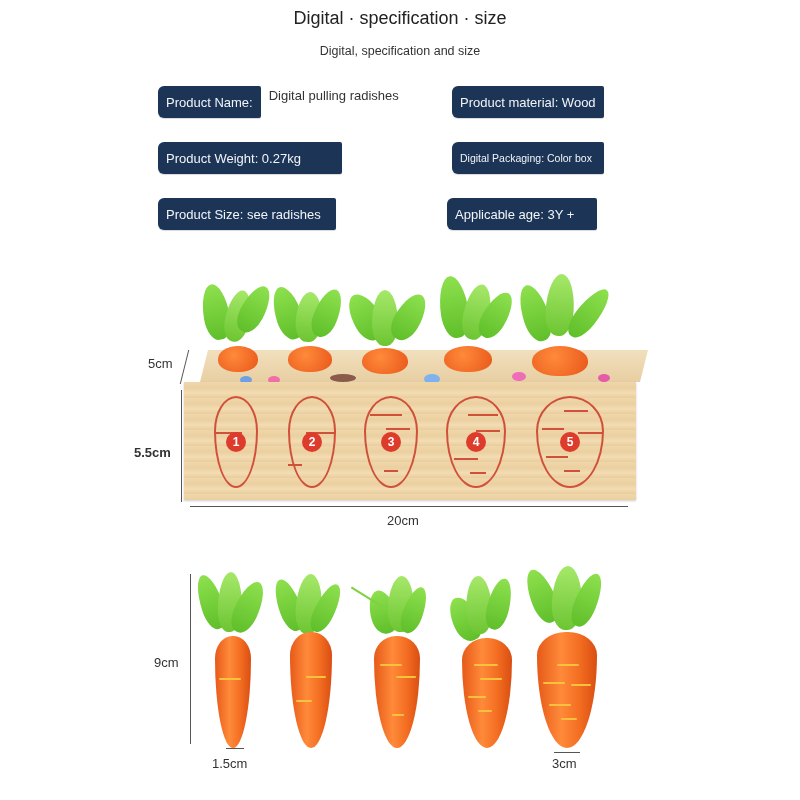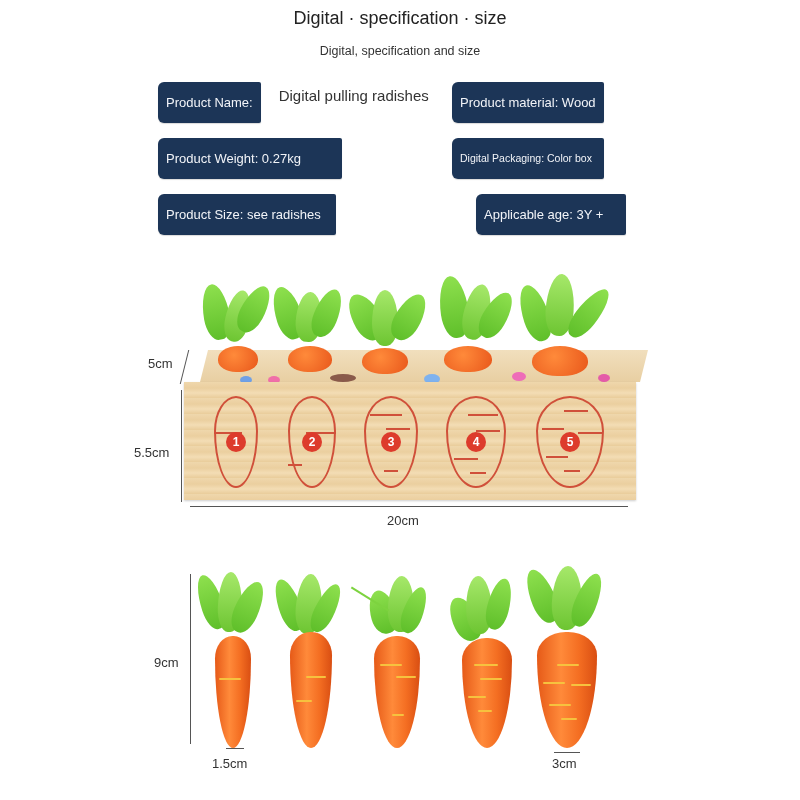--- a/index.html
+++ b/index.html
@@ -5,25 +5,25 @@
   html, body { margin: 0; padding: 0; }
   body {
     width: 800px; height: 800px; background: #ffffff; position: relative; overflow: hidden;
     font-family: "Liberation Sans", "DejaVu Sans", sans-serif;
   }
   .title { position: absolute; left: 0; width: 800px; top: 8px; text-align: center; font-size: 18px; color: #222; }
   .subtitle { position: absolute; left: 0; width: 800px; top: 44px; text-align: center; font-size: 12.5px; color: #333; }
 
   .spec { position: absolute; height: 34px; color: #f2f4f8; font-size: 13px; display: flex; align-items: center; }
   .spec .box {
-    height: 41px; background: #1c3557; display: flex; align-items: center; padding: 0 8px;
+    height: 32px; background: #1c3557; display: flex; align-items: center; padding: 0 8px;
     border-radius: 6px 2px 2px 6px; box-shadow: 0 1px 1px rgba(0,0,0,0.15); white-space: nowrap;
   }
   .spec .box.small { font-size: 10.5px; }
-  .spec .outside { color: #333; font-size: 15px; margin-left: 18px; margin-top: -14px; white-space: nowrap; }
+  .spec .outside { color: #333; font-size: 13px; margin-left: 8px; margin-top: -14px; white-space: nowrap; }
 
   .dim { position: absolute; font-size: 13px; color: #333; }
   .line { position: absolute; background: #555; }
 
   
   .wood-top {
     position: absolute; left: 200px; top: 350px; width: 440px; height: 32px;
     background: linear-gradient(180deg, #f1dfbd, #e8cfa2);
     transform: skewX(-14deg); transform-origin: bottom left;
   }
@@ -75,21 +75,21 @@
 <div class="spec" style="left:158px;top:197px;">
   <div class="box" style="width:162px;">Product Size: see radishes</div>
 </div>
 
 <div class="spec" style="left:452px;top:85px;">
   <div class="box" style="width:136px;">Product material: Wood</div>
 </div>
 <div class="spec" style="left:452px;top:141px;">
   <div class="box small" style="width:136px;">Digital Packaging: Color box</div>
 </div>
-<div class="spec" style="left:476px;top:197px;justify-content:center;">
+<div class="spec" style="left:447px;top:197px;justify-content:center;">
   <div class="box" style="width:134px;">Applicable age: 3Y +</div>
 </div>
 
 <div>
 
   <div class="leaf" style="left:203px;top:284px;width:26px;height:56px;transform:rotate(-10deg);"></div>
   <div class="leaf" style="left:226px;top:290px;width:24px;height:52px;transform:rotate(12deg);background:linear-gradient(180deg,#a6e86a,#6dc532);"></div>
   <div class="leaf" style="left:242px;top:284px;width:24px;height:50px;transform:rotate(28deg);"></div>
 
   <div class="leaf" style="left:275px;top:286px;width:26px;height:54px;transform:rotate(-18deg);"></div>
@@ -153,21 +153,21 @@
       <div class="stripe" style="left:8px;top:58px;width:22px;"></div>
       <div class="stripe" style="left:26px;top:72px;width:16px;"></div>
       <div class="slot-num" style="left:22px;">5</div>
     </div>
   </div>
 
   <div class="line" style="left:184px;top:350px;width:1px;height:34px;transform:skewX(-14deg);"></div>
   <div class="line" style="left:181px;top:390px;width:1px;height:112px;"></div>
   <div class="line" style="left:190px;top:506px;width:438px;height:1px;"></div>
   <div class="dim" style="left:148px;top:356px;">5cm</div>
-  <div class="dim" style="left:134px;top:445px;">5.5cm</div>
+  <div class="dim" style="left:134px;top:445px;font-weight:bold;">5.5cm</div>
   <div class="dim" style="left:387px;top:513px;">20cm</div>
 </div>
 
 <div>
 
   <div class="leaf" style="left:200px;top:574px;width:22px;height:56px;transform:rotate(-18deg);"></div>
   <div class="leaf" style="left:218px;top:572px;width:24px;height:60px;transform:rotate(2deg);background:linear-gradient(180deg,#a6e86a,#6dc532);"></div>
   <div class="leaf" style="left:236px;top:580px;width:24px;height:54px;transform:rotate(24deg);"></div>
   <div class="carrot" style="left:215px;top:636px;width:36px;height:112px;">
     <div class="cstripe" style="left:4px;top:42px;width:22px;"></div>

